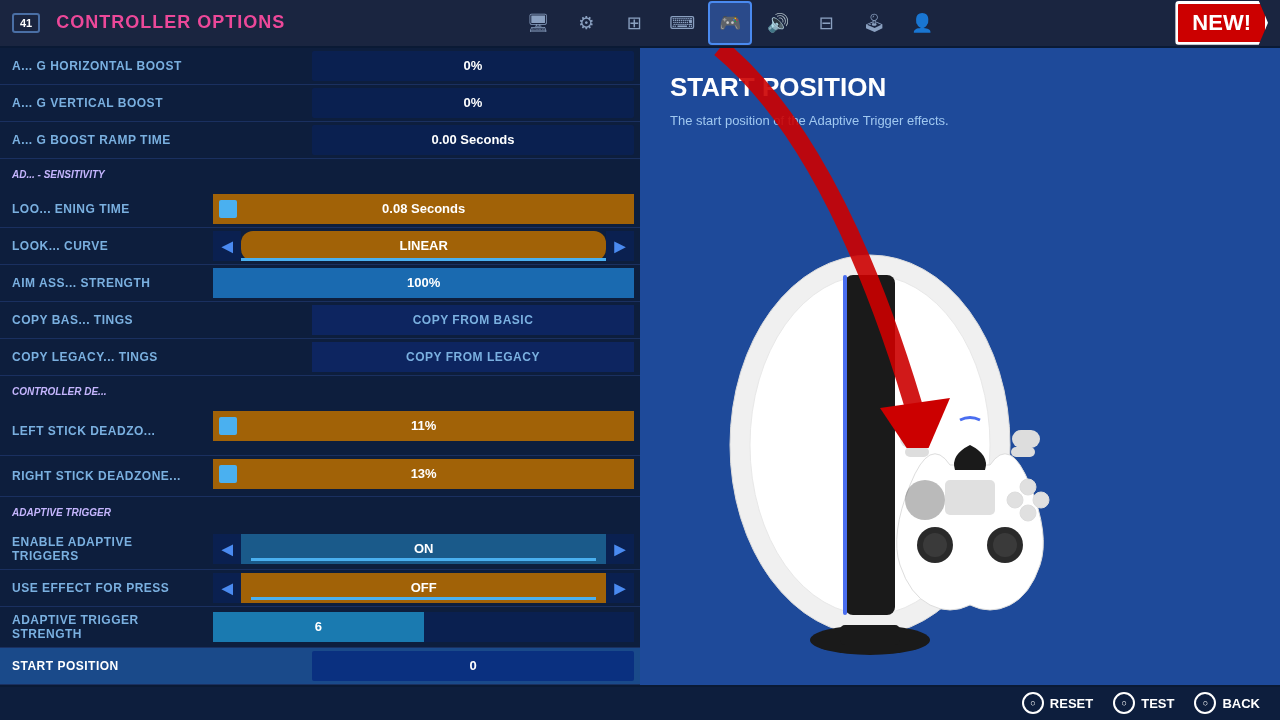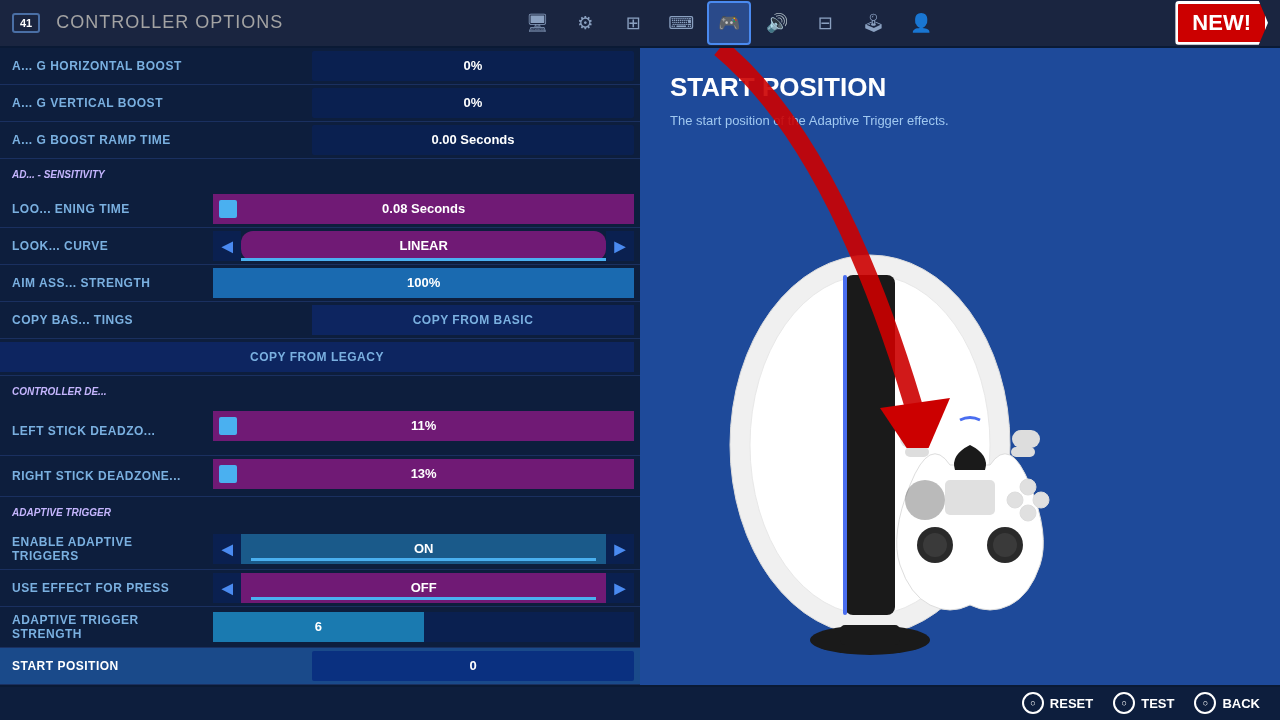--- a/index.html
+++ b/index.html
@@ -159,21 +159,21 @@
 
     .value-with-arrows {
       display: flex;
       align-items: center;
       width: 100%;
       margin: 3px 6px 3px 0;
     }
 
     .center-value {
       flex: 1;
-      background: #701a75;
+      background: #a16207;
       display: flex;
       align-items: center;
       justify-content: center;
       min-height: 30px;
       position: relative;
     }
 
     .center-value-text {
       color: white;
       font-size: 13px;
@@ -305,21 +305,21 @@
       z-index: 10;
       pointer-events: none;
     }
   </style>
 </head>
 <body>
 
 <div class="top-bar">
   <div class="top-bar-left">
     <div class="level-badge">41</div>
-    <span style="color:#a3a3a3;font-size:18px;font-weight:400;letter-spacing:1px;margin-left:8px;">CONTROLLER OPTIONS</span>
+    <span style="color:#ec4899;font-size:18px;font-weight:700;letter-spacing:1px;margin-left:8px;">CONTROLLER OPTIONS</span>
   </div>
   <div class="nav-icons">
     <div class="nav-icon">🖥</div>
     <div class="nav-icon">⚙</div>
     <div class="nav-icon">⊞</div>
     <div class="nav-icon">⌨</div>
     <div class="nav-icon active">🎮</div>
     <div class="nav-icon">🔊</div>
     <div class="nav-icon">⊟</div>
     <div class="nav-icon">🕹</div>
@@ -388,20 +388,21 @@
           </div>
         </div>
       </div>
 
       <div class="setting-row">
         <div class="setting-label">COPY BAS... TINGS</div>
         <button class="copy-btn">COPY FROM BASIC</button>
       </div>
 
       <div class="setting-row">
+        <div class="setting-label">COPY LEGACY... TINGS</div>
         <button class="copy-btn">COPY FROM LEGACY</button>
       </div>
 
       <div class="section-row">
         <span class="section-title">CONTROLLER DE...</span>
       </div>
 
       <div class="setting-row">
         <div class="setting-label">LEFT STICK DEADZO...</div>
         <div class="value-with-arrows" style="margin:3px 6px 14px 0;">

